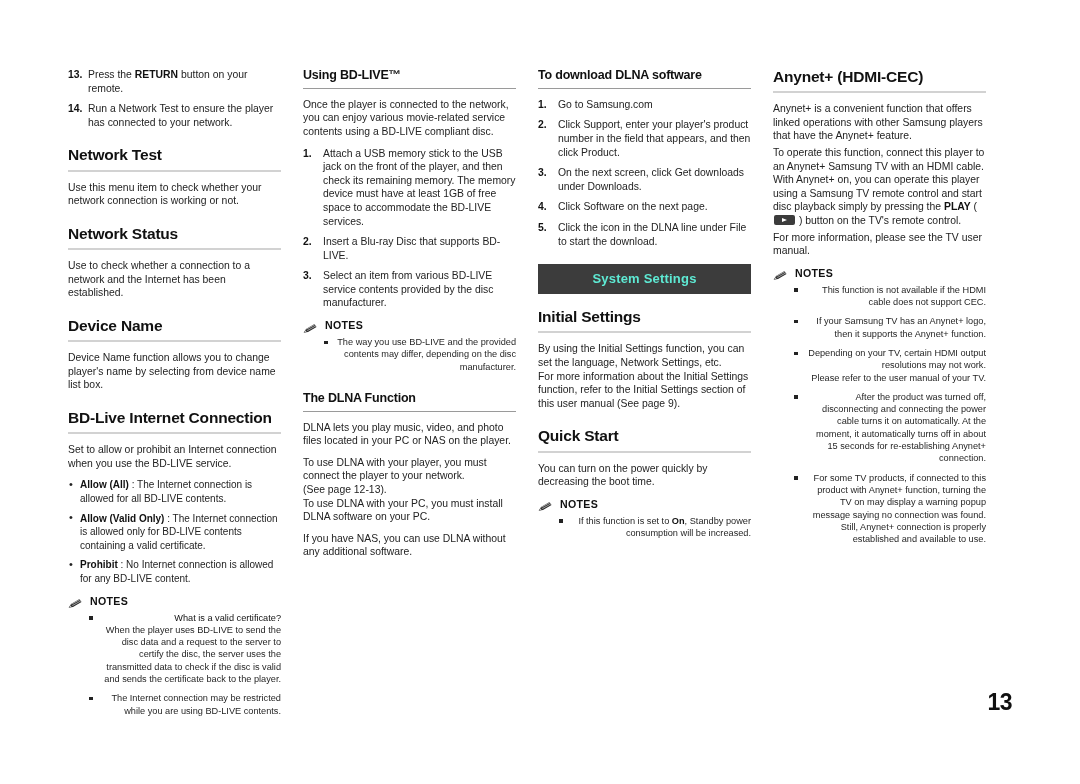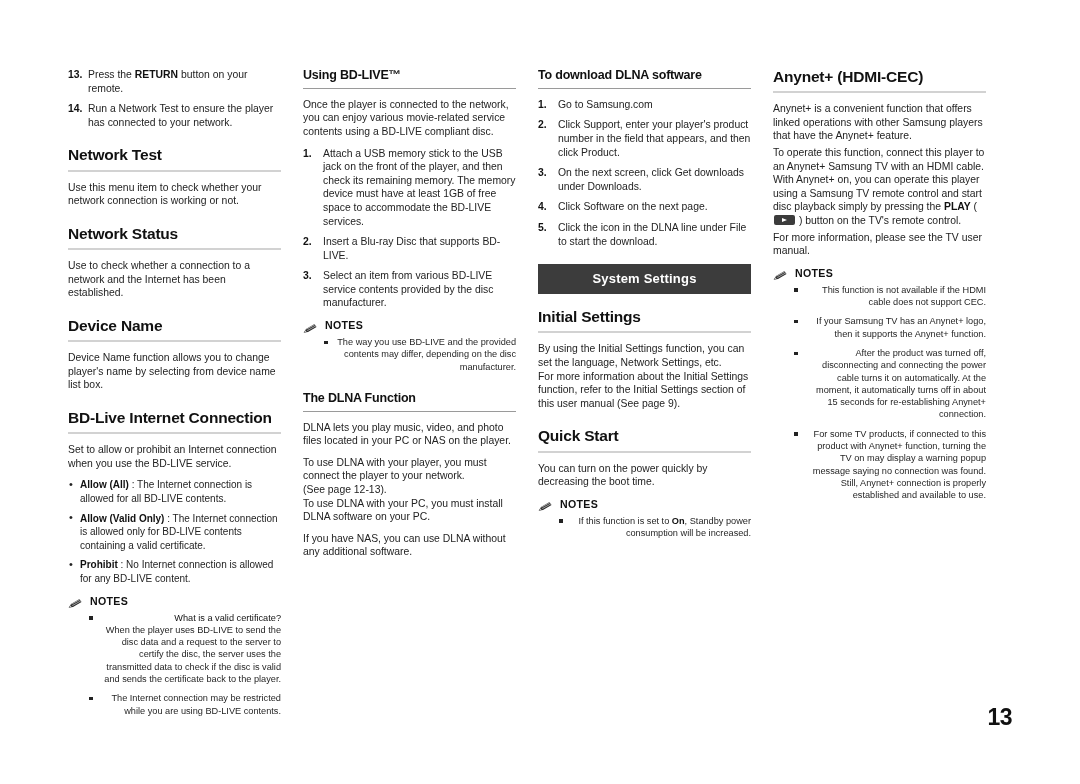--- a/index.html
+++ b/index.html
@@ -163,21 +163,21 @@
     font-weight: normal;
     display: block;
     color: #111;
   }
 
   b, strong { font-weight: bold; color: #111; }
 
   
   .banner {
     background: #3c3c3c;
-    color: #ffffff;
+    color: #5eead4;
     font-size: 13px;
     font-weight: bold;
     text-align: center;
     padding: 7px 0 8px 0;
     margin: 16px 0 14px 0;
     letter-spacing: 0.2px;
   }
 
   
   .playkey {
@@ -197,21 +197,21 @@
     top: 2.6px;
     border-left: 5px solid #ffffff;
     border-top: 2.4px solid transparent;
     border-bottom: 2.4px solid transparent;
   }
 
   
   .pagenum {
     position: absolute;
     right: 68px;
-    bottom: 53px;
+    bottom: 68px;
     font-size: 23px;
     font-weight: bold;
     color: #111;
     letter-spacing: -0.5px;
     margin-top: 6px;
   }
   .spacer-md { height: 9px; }
 </style>
 </head>
 <body>
@@ -418,20 +418,22 @@
               <path d="M2 19 L7 17.5 L5.5 14 Z" fill="#fff" stroke="#2b2b2b" stroke-width="0.8"></path>
               <path d="M7 12.5 L24.5 2.8" stroke="#fff" stroke-width="1.1"></path>
               <path d="M8.6 15.2 L26 5.6" stroke="#fff" stroke-width="1.1"></path>
             </svg>
           </span>
           <span class="notes-label">NOTES</span>
         </div>
         <ul class="notelist">
           <li><span>This function is not available if the HDMI cable does not support CEC.</span></li>
           <li><span>If your Samsung TV has an Anynet+ logo, then it supports the Anynet+ function.</span></li>
+          <li><span style="white-space: pre-line">Depending on your TV, certain HDMI output resolutions may not work.
+Please refer to the user manual of your TV.</span></li>
           <li><span>After the product was turned off, disconnecting and connecting the power cable turns it on automatically. At the moment, it automatically turns off in about 15 seconds for re-establishing Anynet+ connection.</span></li>
           <li><span>For some TV products, if connected to this product with Anynet+ function, turning the TV on may display a warning popup message saying no connection was found. Still, Anynet+ connection is properly established and available to use.</span></li>
         </ul>
       </div>
 
     </div>
 
   </div>
 
   <div class="pagenum">13</div>

